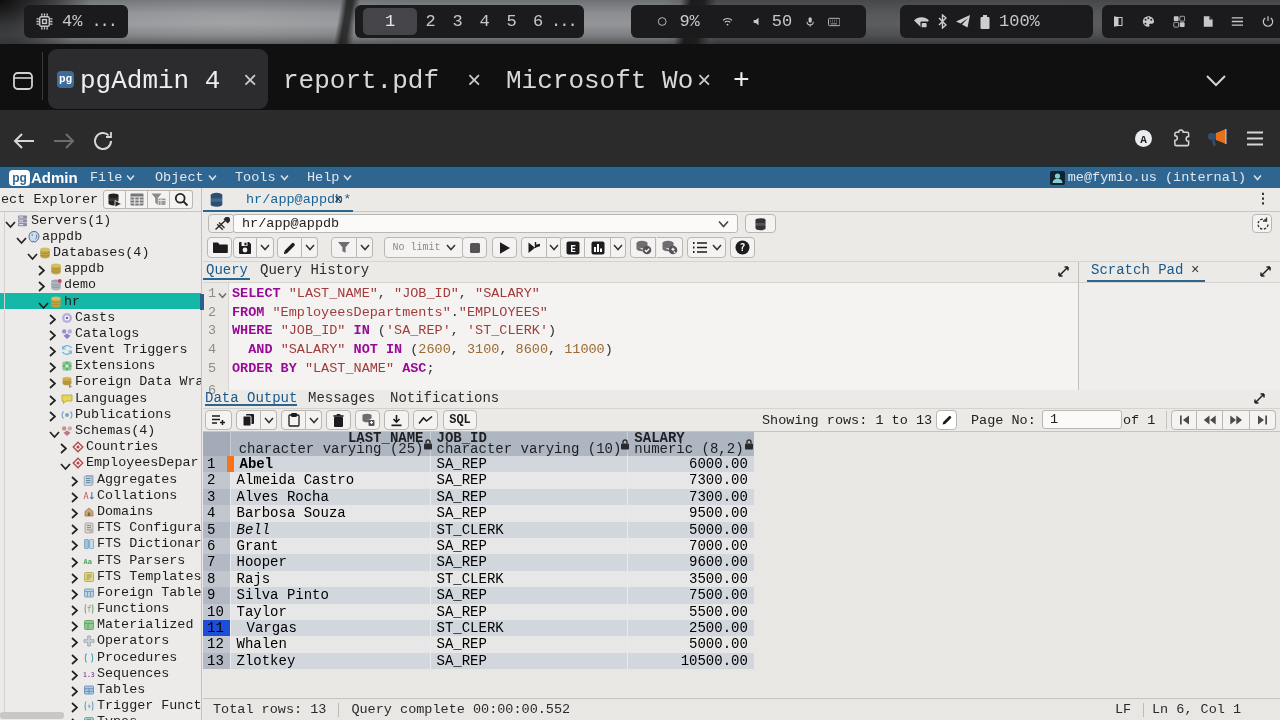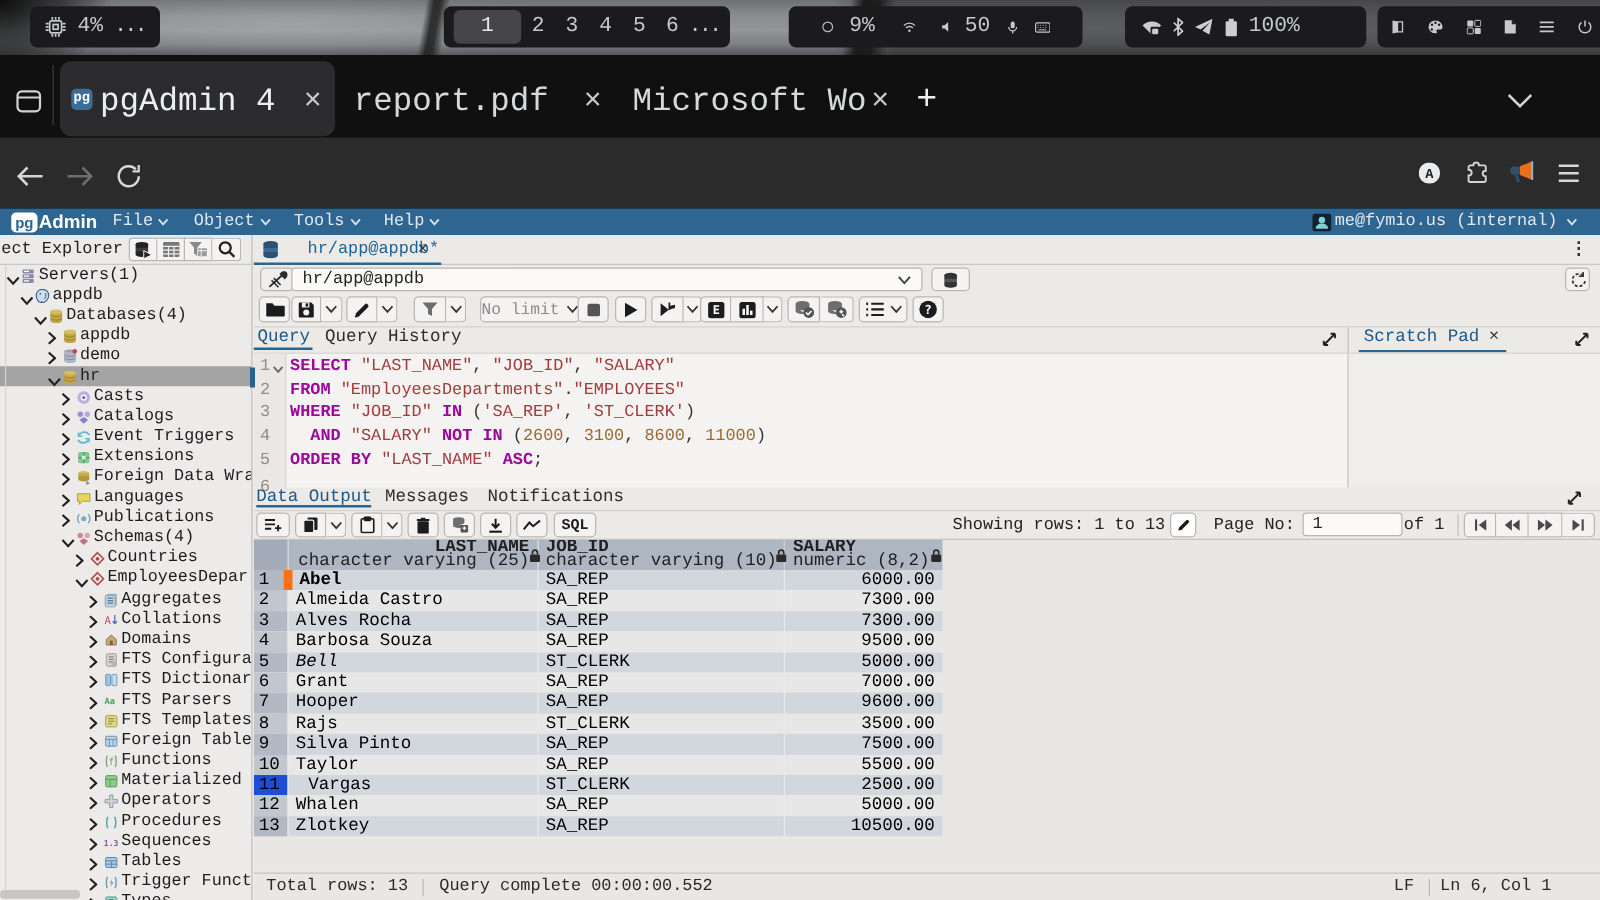--- a/index.html
+++ b/index.html
@@ -37,21 +37,21 @@
 
 #pga-menubar { left:0; top:167px; width:1280px; height:21px; background:#2f6691; color:#dfe8ef;
   font-size:13.5px; display:flex; align-items:center; }
 #pga-body { left:0; top:188px; width:1280px; height:532px; background:#eceae7; }
 
 
 #sidebar { left:0; top:0; width:202px; height:532px; border-right:1px solid #c2c0bd; background:#edebe9;}
 #sbhead { height:24px; border-bottom:1px solid #c9c7c4; position:relative; }
 #tree { position:absolute; left:0; top:24px; width:100%; height:508px; overflow:hidden; font-size:13.4px; color:#1d1d1f; }
 .trow { height:16.2px; display:flex; align-items:center; white-space:pre; }
-.trow.sel { background:#a3a3a3; }
+.trow.sel { background:#14b8a6; }
 .tar { display:inline-block; width:12px; text-align:center; color:#2b2b2b; font-weight:bold; flex:0 0 auto;}
 .tic { display:inline-block; width:11px; height:11px; margin-right:3px; flex:0 0 auto; position:relative; top:0px;}
 
 
 #main { left:203px; top:0; width:1077px; height:532px; }
 .btn { background:#f4f3f1; border:1px solid #b9b7b4; border-radius:4px; display:inline-flex;
   align-items:center; justify-content:center; }
 #mtabrow { height:24px; border-bottom:1px solid #c9c7c4; position:relative;}
 #connrow { height:22px; position:relative; }
 #toolrow { height:28px; position:relative; border-bottom:1px solid #d5d3d0;}
@@ -562,21 +562,21 @@
  <span class="btn" style="position:absolute;left:128px;top:3px;width:26px;height:21px;border-radius:4px 0 0 4px;">
           <svg width="14" height="13" viewBox="0 0 14 13">
             <path d="M1 1h12L8.6 6.2v5.6l-3.2-1.6V6.2z" fill="#6e6e70"></path>
           </svg>
         </span>
  <span class="btn" style="position:absolute;left:154px;top:3px;width:16px;height:21px;border-left:none;border-radius:0 4px 4px 0;">
           <svg width="10" height="7" viewBox="0 0 10 7" fill="none" stroke="#333" stroke-width="1.5">
             <path d="M1 1l4 4.5L9 1"></path>
           </svg>
         </span>
- <span class="btn" style="position:absolute;left:181px;top:3px;width:80px;height:21px;color:#8a8a8c;font-size:13px;white-space:nowrap;gap:5px;">No limit <svg width="10" height="7" viewBox="0 0 10 7" fill="none" stroke="#333" stroke-width="1.5">
+ <span class="btn" style="position:absolute;left:181px;top:3px;width:80px;height:21px;color:#8a8a8c;font-size:10px;white-space:nowrap;gap:5px;">No limit <svg width="10" height="7" viewBox="0 0 10 7" fill="none" stroke="#333" stroke-width="1.5">
             <path d="M1 1l4 4.5L9 1"></path>
           </svg></span>
  <span class="btn" style="position:absolute;left:259px;top:3px;width:25px;height:21px;">
           <svg width="12" height="12" viewBox="0 0 12 12">
             <rect x="1" y="1" width="10" height="10" rx="1.5" fill="#555557"></rect>
           </svg>
         </span>
  <span class="btn" style="position:absolute;left:289px;top:3px;width:25px;height:21px;">
           <svg width="13" height="14" viewBox="0 0 13 14">
             <path d="M2 1.2 12 7 2 12.8z" fill="#1c1c1e"></path>

